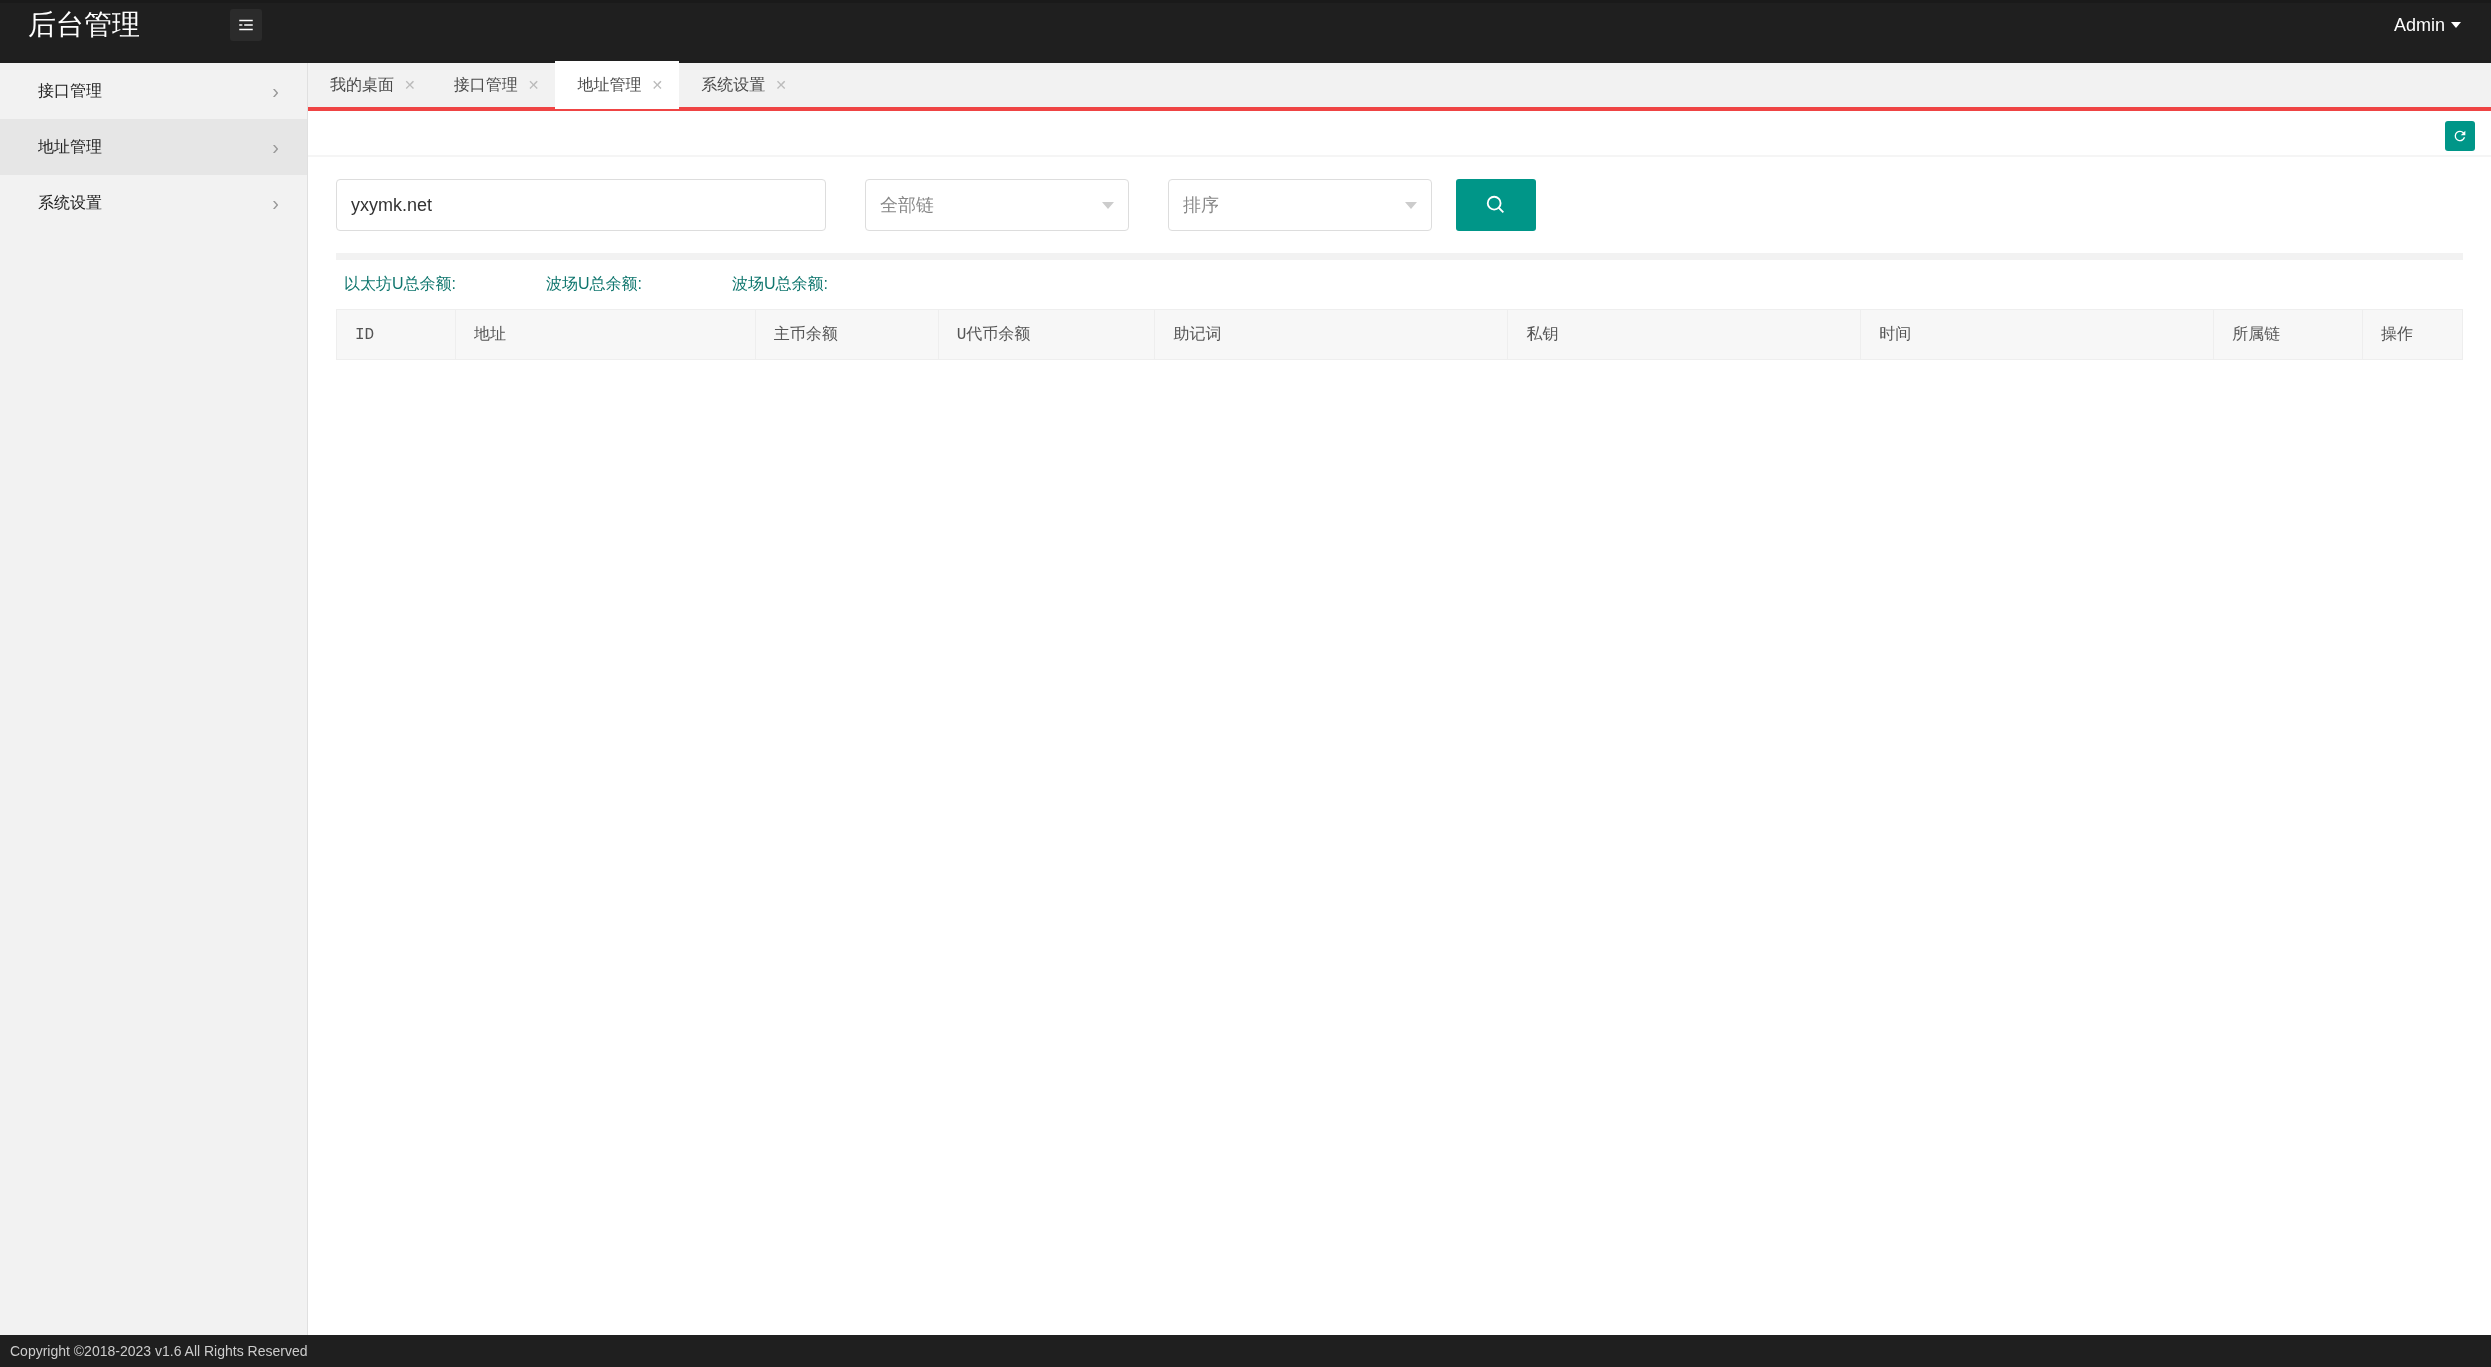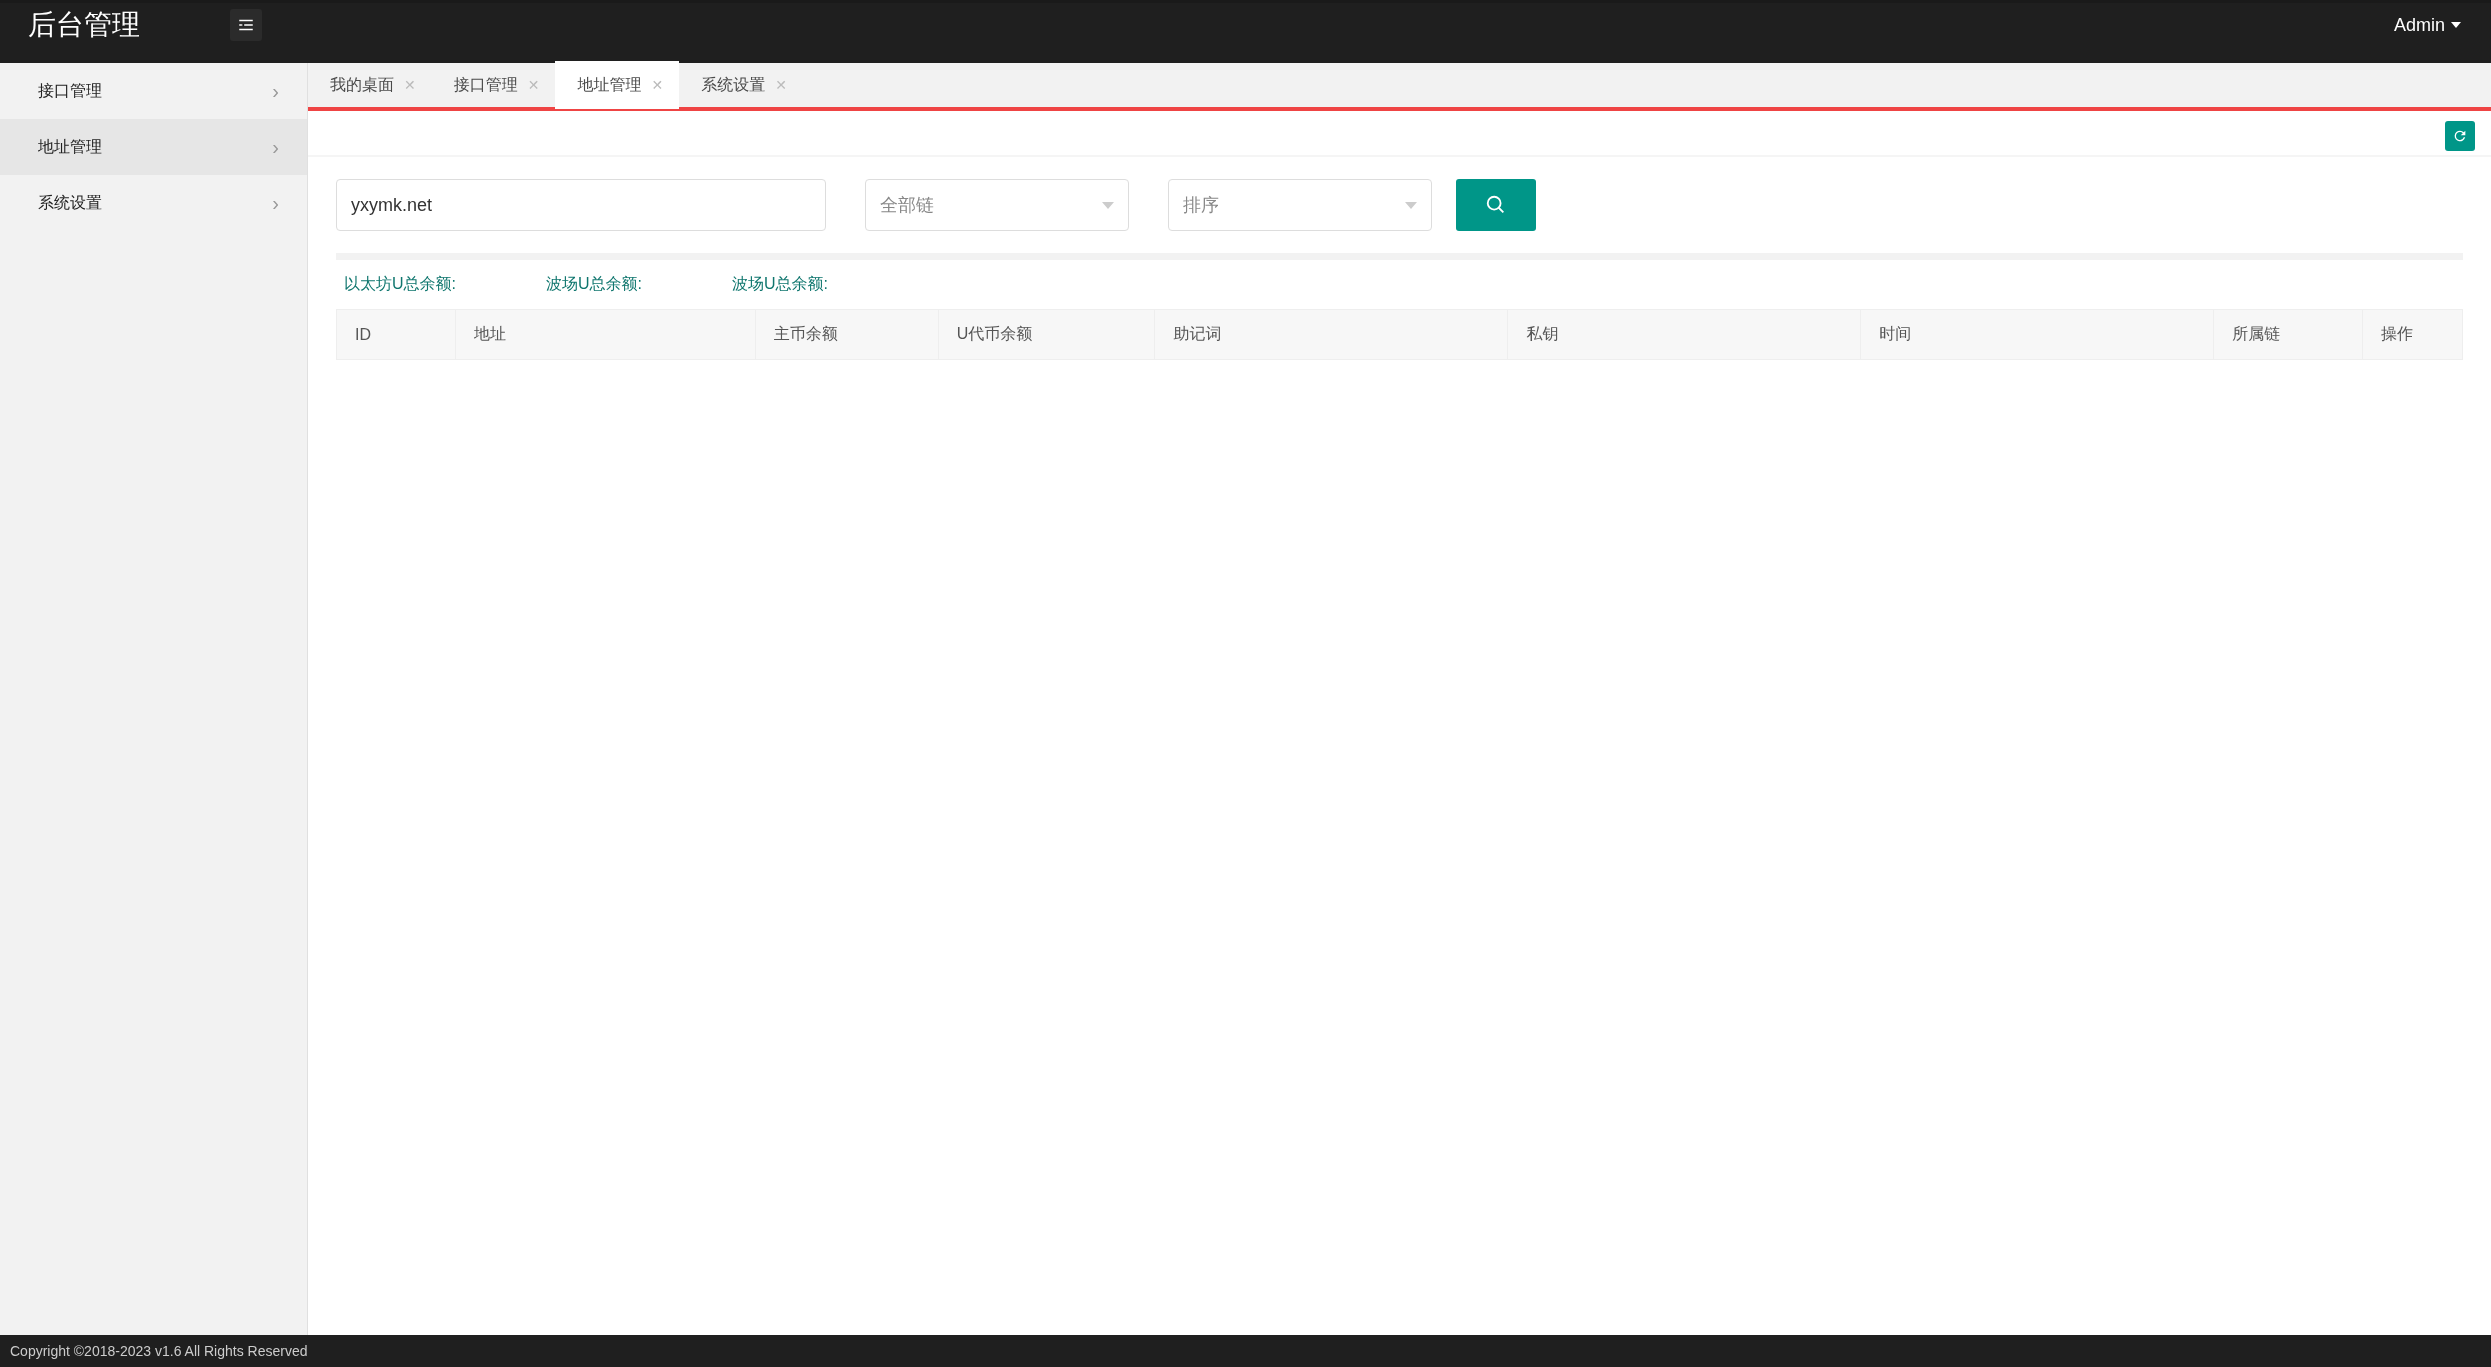--- a/index.html
+++ b/index.html
@@ -219,20 +219,21 @@
       border-collapse: collapse;
     }
     .data-table th {
       background: #f7f7f7;
       border: 1px solid #eee;
       text-align: left;
       padding: 14px 18px;
       font-size: 16px;
       font-weight: 400;
       color: #555;
+      font-family: Liberation Mono, monospace;
     }
     .footer {
       height: 32px;
       background: #1f1f1f;
       color: #ccc;
       font-size: 14px;
       display: flex;
       align-items: center;
       padding: 0 10px;
     }

